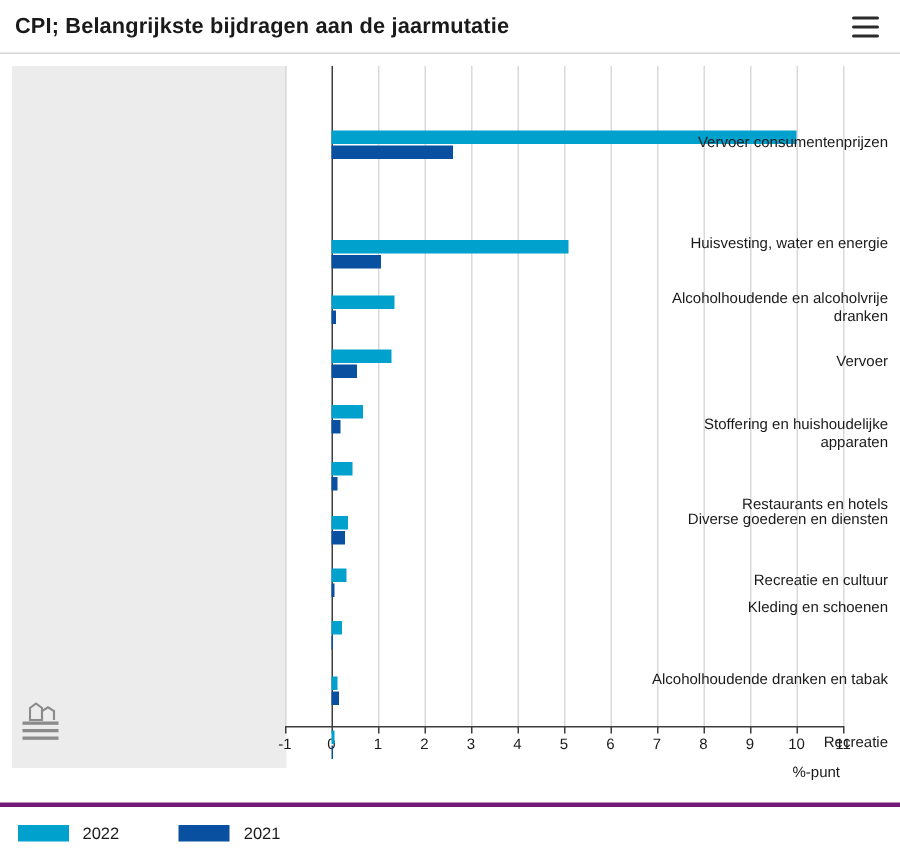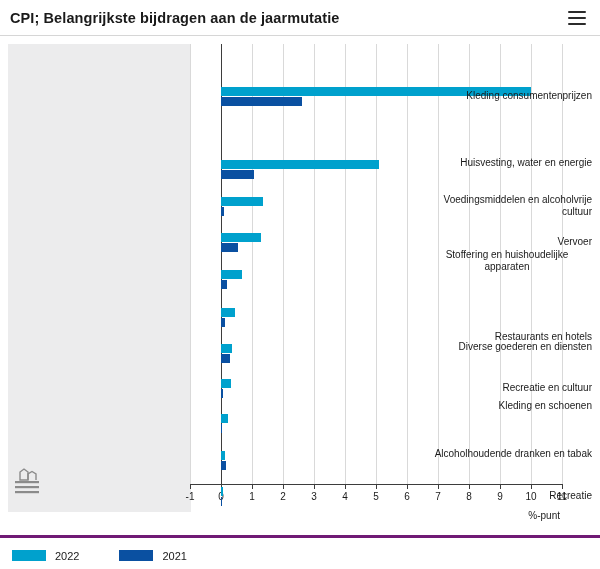--- a/index.html
+++ b/index.html
@@ -277,25 +277,25 @@
           <div class="bar y2022" style="left: 31px; top: 369.5px; width: 7.13px;"></div>
           <div class="bar y2021" style="left: 31px; top: 379.5px; width: 1.24px;"></div>
           <div class="bar y2022" style="left: 31px; top: 406.5px; width: 3.72px;"></div>
           <div class="bar y2021" style="left: 31px; top: 416.5px; width: 4.96px;"></div>
           <div class="bar y2022" style="left: 31px; top: 442.5px; width: 1.86px;"></div>
           <div class="bar y2021" style="left: 31px; top: 452.5px; width: 1.24px;"></div>
         </div>
     </div>
 
     <div id="cats">
-        <div class="cat-label" style="top: 54px;">Kleding consumentenprijzen</div>
+        <div class="cat-label" style="top: 54px;">Vervoer consumentenprijzen</div>
         <div class="cat-label" style="top: 121px;">Huisvesting, water en energie</div>
-        <div class="cat-label" style="top: 158px;">Voedingsmiddelen en alcoholvrije cultuur</div>
+        <div class="cat-label" style="top: 158px;">Alcoholhoudende en alcoholvrije dranken</div>
         <div class="cat-label" style="top: 200px;">Vervoer</div>
-        <div class="cat-label" style="top: 213px; text-align: center;">Stoffering en huishoudelijke apparaten</div>
+        <div class="cat-label" style="top: 242px;">Stoffering en huishoudelijke apparaten</div>
         <div class="cat-label" style="top: 275px; margin-top: 20px;">Restaurants en hotels</div>
         <div class="cat-label" style="top: 305px;">Diverse goederen en diensten</div>
         <div class="cat-label" style="top: 346px;">Recreatie en cultuur</div>
         <div class="cat-label" style="top: 364px;">Kleding en schoenen</div>
         <div class="cat-label" style="top: 412px;">Alcoholhoudende dranken en tabak</div>
         <div class="cat-label" style="top: 454px;">Recreatie</div>
       </div>
   </div>
 
   <div class="legend">

